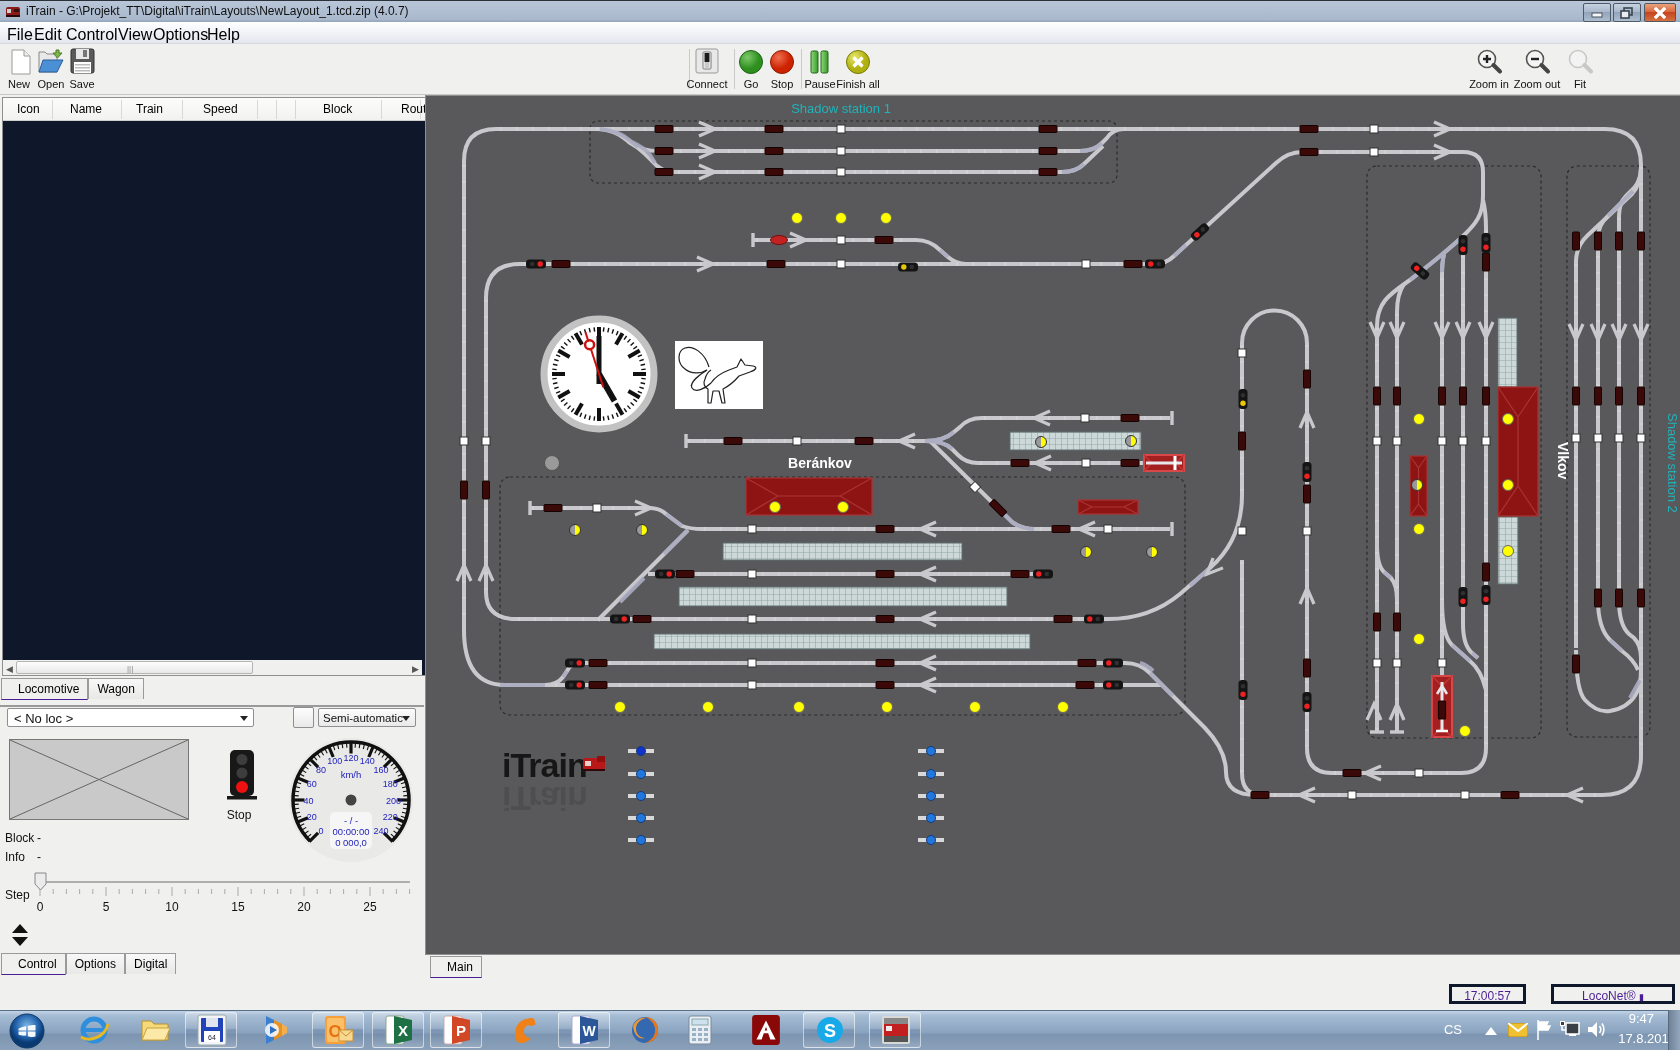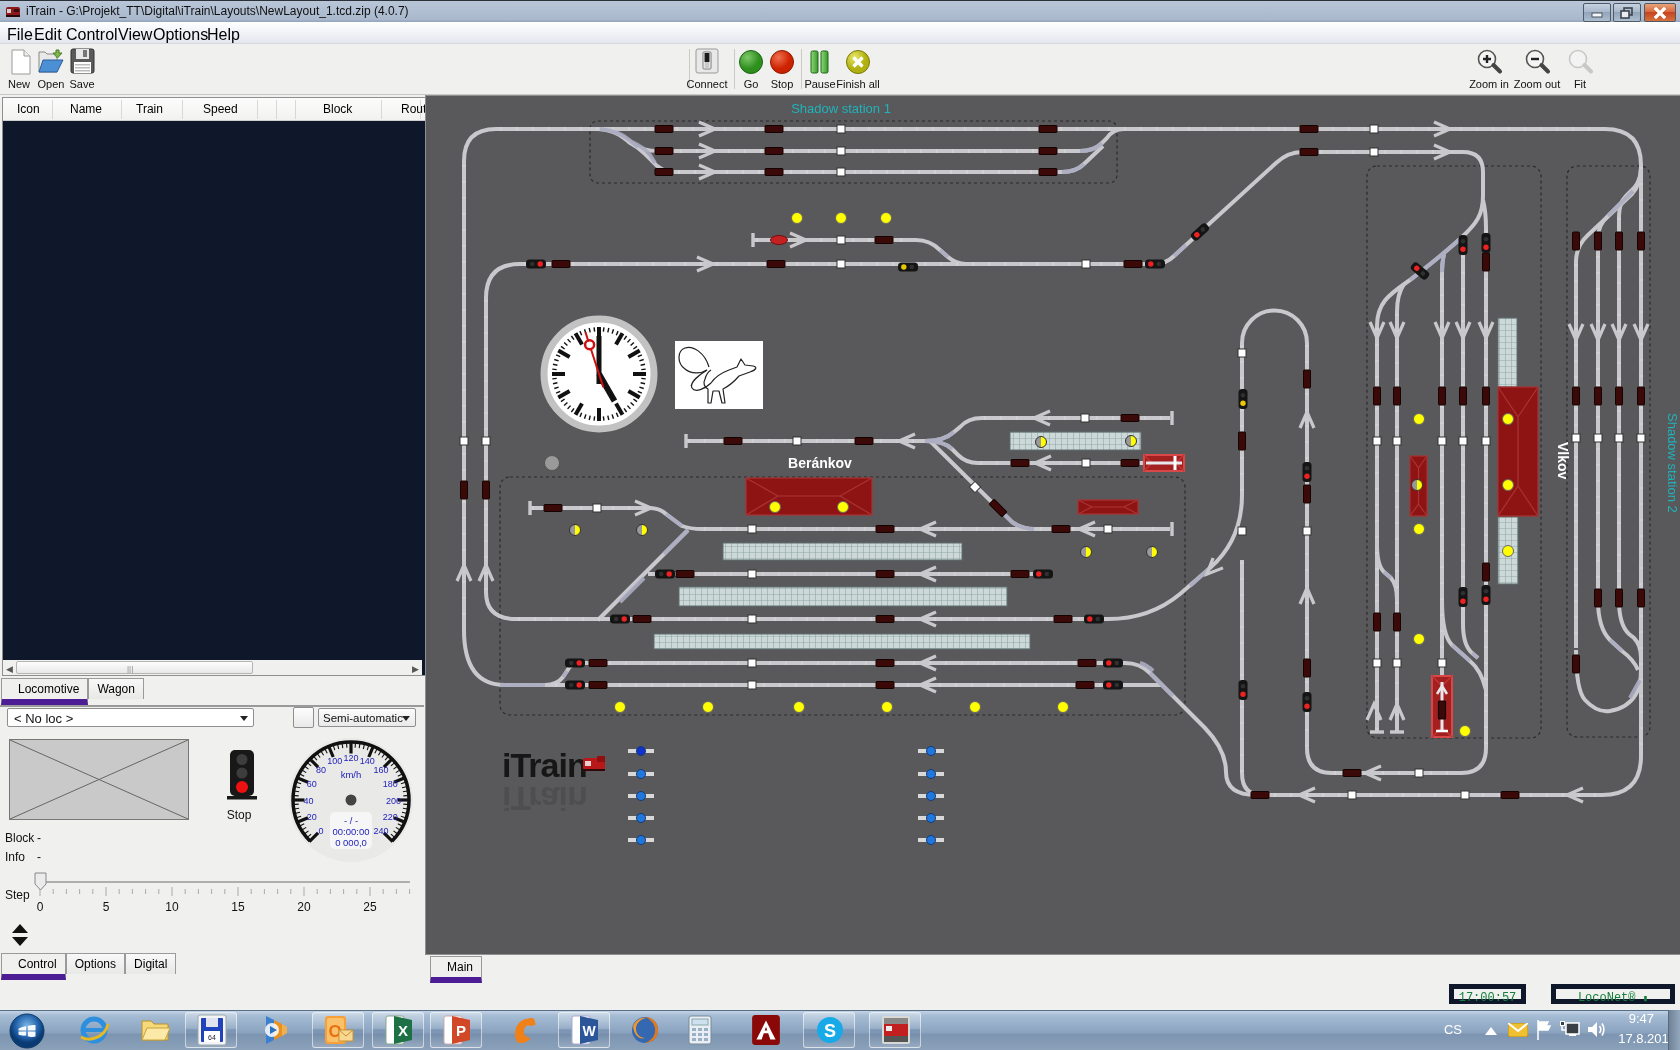--- a/index.html
+++ b/index.html
@@ -20,31 +20,31 @@
 .tlab { position:absolute; top:34px; transform:translateX(-50%); white-space:nowrap; }
 .tsep { position:absolute; top:5px; width:1px; height:40px; background:#c9c9c9; }
 #leftpanel { position:absolute; left:0; top:95px; width:424px; height:915px; background:#f0f0ef; }
 #tablebox { position:absolute; left:2px; top:2px; width:478px; height:579px; border:1px solid #8f8f8f; background:#0f172a; }
 #thead { position:absolute; left:0; top:0; width:100%; height:23px; background:linear-gradient(#fcfcfc,#f2f2f1); border-bottom:1px solid #cfcfcf; font-size:12px; }
 #thead div { position:absolute; top:4px; }
 #thead i { position:absolute; top:2px; width:1px; height:19px; background:#d8d8d8; }
 #hscroll { position:absolute; left:0px; bottom:0px; width:419px; height:15px; background:#f0f0ef; }
 #hthumb { position:absolute; left:13px; top:1px; width:237px; height:13px; border:1px solid #b5b5b5; border-radius:2px; background:linear-gradient(#fdfdfd,#e8e8e8); }
 .tab { display:inline-block; vertical-align:top; border:1px solid #9a9a9a; border-bottom:none; background:linear-gradient(#f8f8f8,#e8e8e7); padding:3px 8px 3px 8px; font-size:12px; position:relative; }
-.tabsel { background:#f0f0ef; border-bottom:6px solid #4c1d95;padding-left:16px; }
+.tabsel { background:#f0f0ef; border-bottom:1px solid #4c1d95;padding-left:16px; }
 #loctabs { position:absolute; left:1px; top:583px; height:22px; font-size:12px; }
 #ctlpanel { position:absolute; left:0px; top:610px; width:424px; height:246px; border-top:2px solid #9a9a9a; background:#f0f0ef; font-size:12px; color:#111; }
 .combo { position:absolute; border:1px solid #8f8f8f; border-radius:2px; background:#fff; font-size:13px; }
 .combo .arr { position:absolute; right:5px; top:7px; width:0; height:0; border-left:4px solid transparent; border-right:4px solid transparent; border-top:5px solid #222; }
 #imgph { position:absolute; left:8px; top:43px; width:182px; height:81px; background:#c9c9c9; border:1px solid #707070; }
 #imgph svg { width:100%; height:100%; }
 #ctltabs { position:absolute; left:1px; top:855px; font-size:12px; }
 #canvasborder { position:absolute; left:425px; top:95px; width:1255px; height:860px; border:1px solid #8f8f8f; border-right:none; background:#59595b; }
 #maintab { position:absolute; left:430px; top:956px; font-size:12px; }
-.statbox { position:absolute; top:984px; height:20px; border:5px solid #0f172a; background:#f0f0ef; font-size:12px; color:#15803d; text-align:center;font-family:Liberation Mono, monospace; }
+.statbox { position:absolute; top:984px; height:20px; border:3px solid #0f172a; background:#f0f0ef; font-size:12px; color:#4c1d95; text-align:center; }
 #taskbar { position:absolute; left:0; top:1010px; width:1680px; height:40px;
   background:linear-gradient(#c2d3e6 0%, #a5bcd4 12%, #8aa3bf 55%, #7d95b1 60%, #8ba1ba 100%); border-top:1px solid #5a6e85; }
 .tbtn { position:absolute; top:1012px; width:52px; height:36px; border:1px solid rgba(255,255,255,0.55); border-radius:3px; background:linear-gradient(rgba(255,255,255,0.35),rgba(255,255,255,0.08) 45%,rgba(70,100,140,0.25) 50%,rgba(255,255,255,0.12)); }
 .ticon32 { position:absolute; top:1014px; width:32px; height:32px; }
 #tray { position:absolute; top:1010px; right:0; height:40px; color:#fff; font-size:13px; }
 </style>
 </head>
 <body>
 
 <div id="titlebar">

